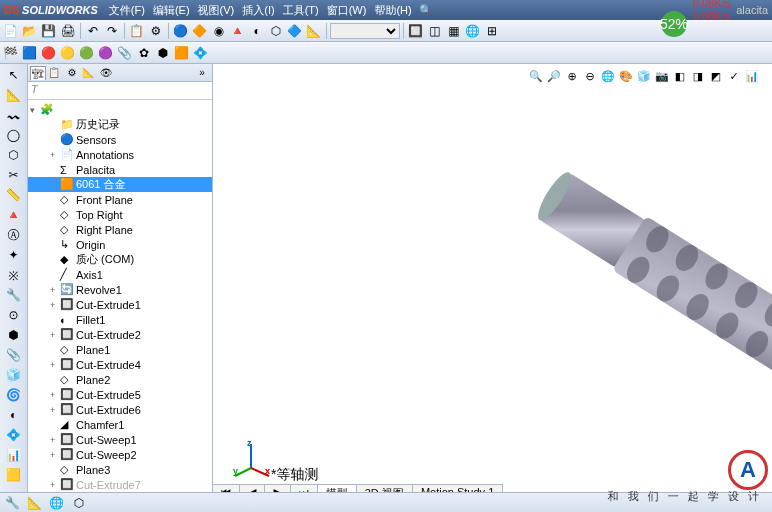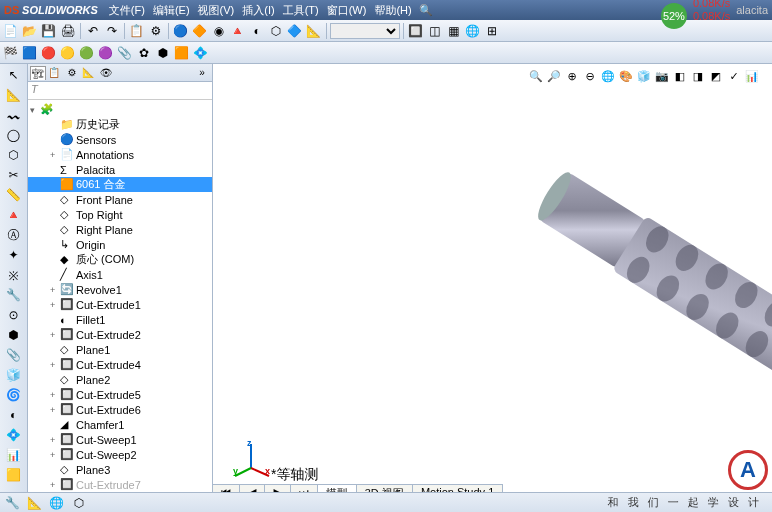--- a/index.html
+++ b/index.html
@@ -2,21 +2,21 @@
 <html><head>
 <meta charset="utf-8">
 <style>
 *{margin:0;padding:0;box-sizing:border-box;font-family:"Microsoft YaHei",Arial,sans-serif;font-size:11px;user-select:none}
 body{width:772px;height:512px;background:#d9e4f1;overflow:hidden;position:relative}
 .menubar{height:20px;background:linear-gradient(#5a7aa8,#3d5b85);display:flex;align-items:center;padding:0 4px;color:#fff}
 .menubar .logo{font-weight:bold;font-style:italic;font-size:10px;margin-right:8px;color:#fff}
 .menubar .logo .ds{color:#d41;font-style:normal}
 .menubar .menu-item{margin-right:2px;padding:0 3px;font-size:11px;cursor:pointer}
 .menubar .status{margin-left:auto;display:flex;align-items:center;gap:6px}
-.menubar .pct{background:#4a4;border-radius:50%;width:26px;height:26px;display:flex;align-items:center;justify-content:center;font-size:11px;color:#fff;position:relative;top:6px}
+.menubar .pct{background:#4a4;border-radius:50%;width:26px;height:26px;display:flex;align-items:center;justify-content:center;font-size:14px;color:#fff;position:relative;top:14px}
 .menubar .netspeed{color:#d33;font-size:9px;line-height:1.1}
 .toolbar{height:22px;background:linear-gradient(#f3f6fb,#d7e1ee);border-bottom:1px solid #a8b8cc;display:flex;align-items:center;padding:0 2px;gap:1px}
 .tb-ico{width:18px;height:18px;display:flex;align-items:center;justify-content:center;font-size:12px;cursor:pointer;border-radius:2px}
 .tb-sep{width:1px;height:16px;background:#a8b8cc;margin:0 2px}
 .tb-select{height:16px;width:70px;font-size:10px;border:1px solid #a8b8cc}
 .main{display:flex;height:448px}
 .left-strip{width:28px;background:linear-gradient(90deg,#e8eef6,#d7e1ee);border-right:1px solid #a8b8cc;display:flex;flex-direction:column;align-items:center;padding-top:2px;gap:2px}
 .ls-ico{width:20px;height:18px;display:flex;align-items:center;justify-content:center;font-size:12px;cursor:pointer}
 .tree-panel{width:185px;background:#fff;border-right:1px solid #a8b8cc;display:flex;flex-direction:column}
 .tree-tabs{height:18px;background:linear-gradient(#e8eef6,#d7e1ee);display:flex;border-bottom:1px solid #a8b8cc;align-items:center;padding:0 2px;gap:1px}
@@ -38,21 +38,21 @@
 .triad .ax-x{color:#c00;left:34px;bottom:2px}
 .triad .ax-y{color:#0a0;left:2px;bottom:2px}
 .view-label{position:absolute;left:58px;bottom:28px;font-size:14px;color:#000}
 .bottom-tabs{position:absolute;left:0;bottom:12px;display:flex;height:16px;background:#e8eef6;border-top:1px solid #a8b8cc;font-size:10px}
 .bt-tab{padding:1px 8px;border-right:1px solid #a8b8cc;cursor:pointer;background:#f5f5f0}
 .bt-tab.active{background:#fff}
 .statusbar{position:absolute;bottom:0;left:0;right:0;height:20px;background:linear-gradient(#e8eef6,#d7e1ee);border-top:1px solid #a8b8cc;display:flex;align-items:center;padding:0 4px;gap:4px;font-size:10px}
 .watermark{position:absolute;right:4px;bottom:22px;display:flex;align-items:center;gap:4px}
 .watermark .wm-logo{width:40px;height:40px;border:3px solid #c33;border-radius:50%;display:flex;align-items:center;justify-content:center;font-size:22px;font-weight:bold;color:#15a}
 .watermark .wm-text{font-size:24px;font-weight:bold;color:#15a;font-style:italic;letter-spacing:1px}
-.footer-text{position:absolute;right:10px;bottom:2px;font-size:11px;color:#333;letter-spacing:3px}
+.footer-text{position:absolute;right:10px;bottom:8px;font-size:11px;color:#333;letter-spacing:3px}
 .model-svg{position:absolute;top:80px;left:280px;width:460px;height:320px}
 </style>
 </head>
 <body>
 
 <div class="menubar">
   <span class="logo"><span class="ds">DS</span> <span>SOLIDWORKS</span></span>
   <span class="menu-item">文件(F)</span>
   <span class="menu-item">编辑(E)</span>
   <span class="menu-item">视图(V)</span>

